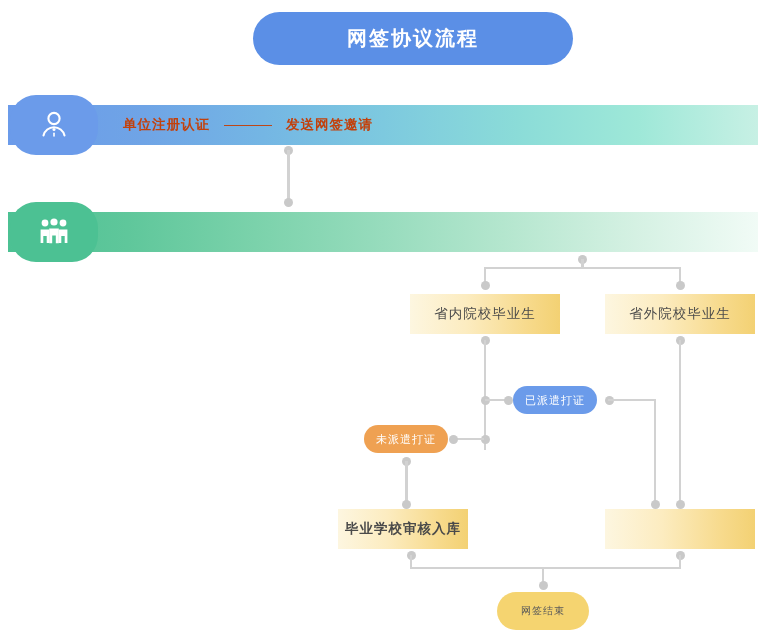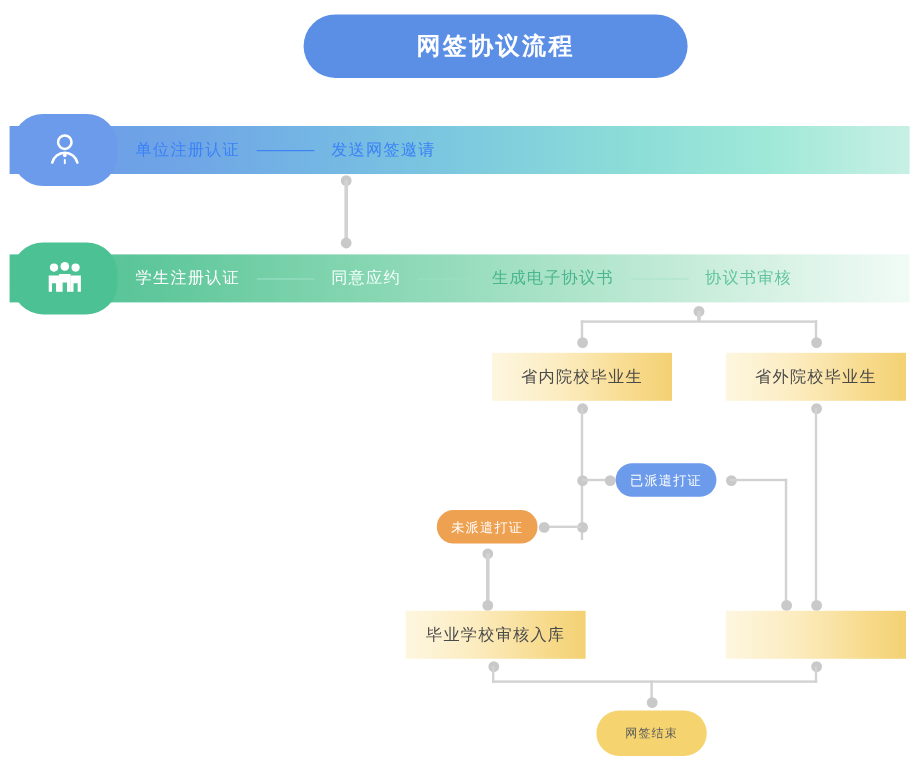--- a/index.html
+++ b/index.html
@@ -35,40 +35,40 @@
 
   .row-text{
     position:absolute;height:40px;display:flex;align-items:center;
     font-size:13.5px;letter-spacing:1px;white-space:nowrap;
   }
   .row-text .seg{display:inline-block;}
   .row-text .dash{
     display:inline-block;width:48px;height:0;border-top:1.6px solid currentColor;
     margin:0 14px;vertical-align:middle;opacity:.95;
   }
-  .blue-text{left:113px;top:105px;color:#3b82f6;}
+  .blue-text{left:123px;top:105px;color:#c2410c;font-weight:bold;}
   .green-text{left:113px;top:212px;color:#ffffff;}
   .green-text .g2{color:#f2fffa;}
   .green-text .g3{color:#49b68d;}
   .green-text .g4{color:#62c49d;}
   .green-text .d3{color:#9adfc4;}
   .green-text .d4{color:#aee3cd;}
 
   
   .box{
     position:absolute;display:flex;align-items:center;justify-content:center;
     font-size:13.5px;color:#4a4a4a;letter-spacing:1px;white-space:nowrap;
   }
   .box-yellow{
     background:linear-gradient(to right,#fdf6e0 0%,#fcecc0 38%,#f7da8c 78%,#f3d173 100%);
     height:40px;
   }
   .b-sheng-nei{left:410px;top:294px;width:150px;}
   .b-sheng-wai{left:605px;top:294px;width:150px;}
-  .b-biye{left:338px;top:509px;width:150px;}
+  .b-biye{left:338px;top:509px;width:130px;font-weight:bold;}
   .b-rensheng{left:605px;top:509px;width:150px;}
 
   .pill{
     position:absolute;display:flex;align-items:center;justify-content:center;
     border-radius:16px;font-size:11px;color:#ffffff;letter-spacing:1px;white-space:nowrap;
   }
   .p-yipaiqian{left:513px;top:386px;width:84px;height:28px;background:#6b9bea;}
   .p-weipaiqian{left:364px;top:425px;width:84px;height:28px;background:#efa152;}
   .p-end{left:497px;top:592px;width:92px;height:38px;background:#f5d470;
     border-radius:19px;color:#5a5a5a;font-size:10px;}
@@ -108,29 +108,20 @@
   <div class="row-bar row-green"></div>
   <div class="row-badge badge-green">
     <svg width="36" height="32" viewBox="0 0 36 32" aria-hidden="true">
       <circle cx="9" cy="7" r="3.4" fill="#ffffff"></circle>
       <circle cx="18" cy="6" r="3.6" fill="#ffffff"></circle>
       <circle cx="27" cy="7" r="3.4" fill="#ffffff"></circle>
       <path d="M4.6 13.5h8.8v13.6h-2.7v-7.1H7.3v7.1H4.6z" fill="#ffffff"></path>
       <path d="M13.2 12.4h9.6v14.8h-3v-7.7h-3.6v7.7h-3z" fill="#ffffff"></path>
       <path d="M22.6 13.5h8.8v13.6h-2.7v-7.1h-3.4v7.1h-2.7z" fill="#ffffff"></path>
     </svg>
-  </div>
-  <div class="row-text green-text">
-    <span class="seg">学生注册认证</span>
-    <span class="dash d3"></span>
-    <span class="seg g2">同意应约</span>
-    <span class="dash d3"></span>
-    <span class="seg g3">生成电子协议书</span>
-    <span class="dash d4"></span>
-    <span class="seg g4">协议书审核</span>
   </div>
 
   <div class="dot" style="left:578px;top:255px;"></div>
   <div class="ln ln-v" style="left:581.3px;top:259px;height:9px;"></div>
   <div class="ln ln-h" style="left:484px;top:267px;width:197px;"></div>
   <div class="ln ln-v" style="left:483.8px;top:267px;height:15px;"></div>
   <div class="ln ln-v" style="left:678.8px;top:267px;height:15px;"></div>
   <div class="dot" style="left:480.5px;top:281px;"></div>
   <div class="dot" style="left:675.5px;top:281px;"></div>
 

